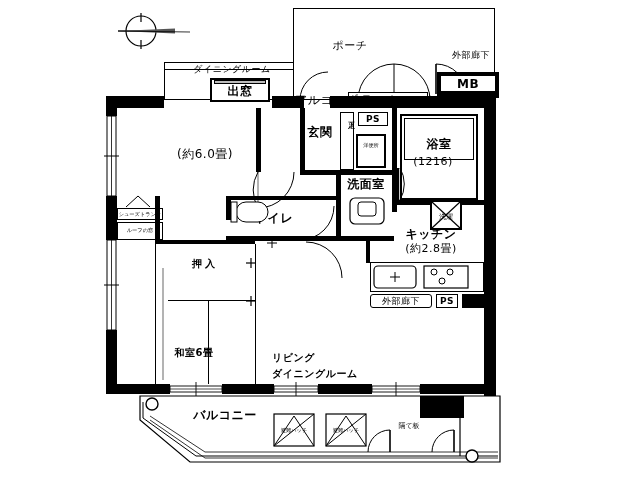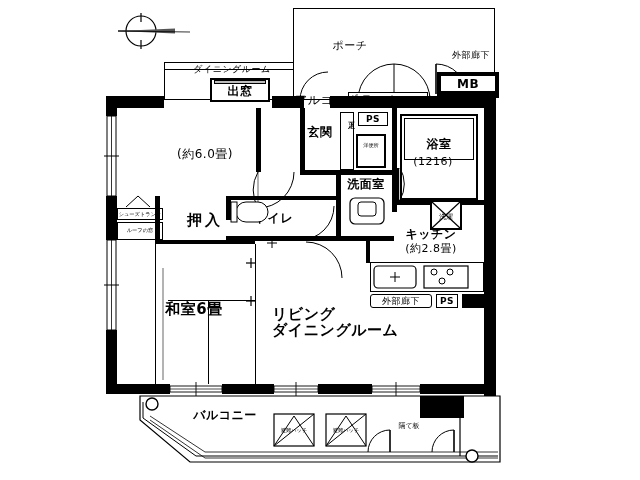--- a/index.html
+++ b/index.html
@@ -15,21 +15,21 @@
   .outline2    {position:absolute;border:2px solid #000;box-sizing:border-box;background:#fff;}
   .lbl         {position:absolute;white-space:pre;color:#000;text-align:center;
                 line-height:1.12;letter-spacing:0.5px;}
   .lbl.b       {font-weight:bold;}
   .tiny        {font-size:7px;letter-spacing:0px;}
   .xtiny       {font-size:5.5px;letter-spacing:0px;transform:scale(.95);}
   .s8          {font-size:12px;}
   .s9          {font-size:9px;}
   .s11         {font-size:11px;}
   .s12         {font-size:12px;}
-  .s13         {font-size:15px;}
+  .s13         {font-size:10px;margin-top:46px;}
   .s14         {font-size:14px;}
   .vert        {writing-mode:vertical-rl;text-orientation:upright;}
   svg.ov       {position:absolute;left:0;top:0;width:640px;height:480px;
                 pointer-events:none;overflow:visible;}
 </style>
 </head>
 <body>
 
 <div id="plan">
 

